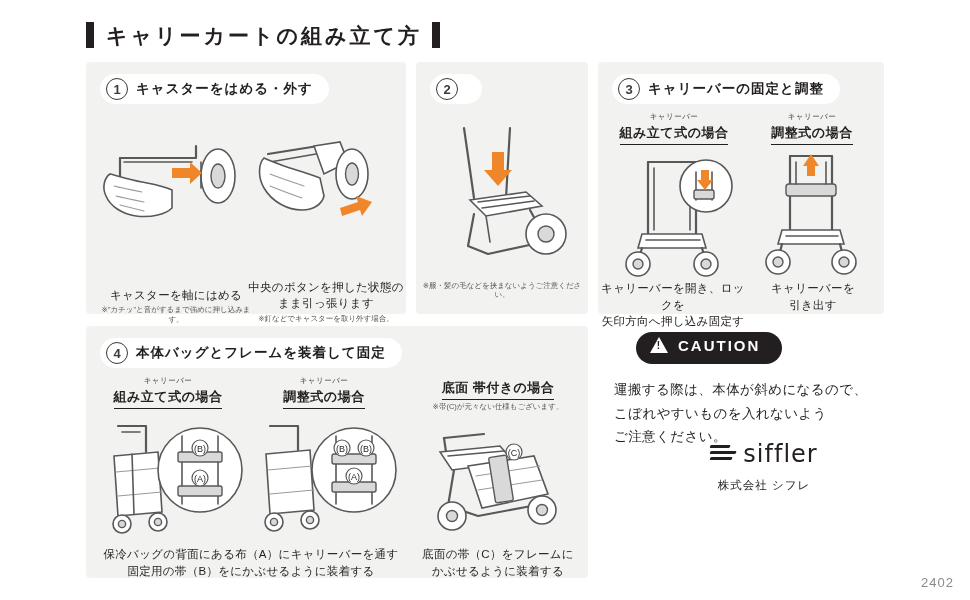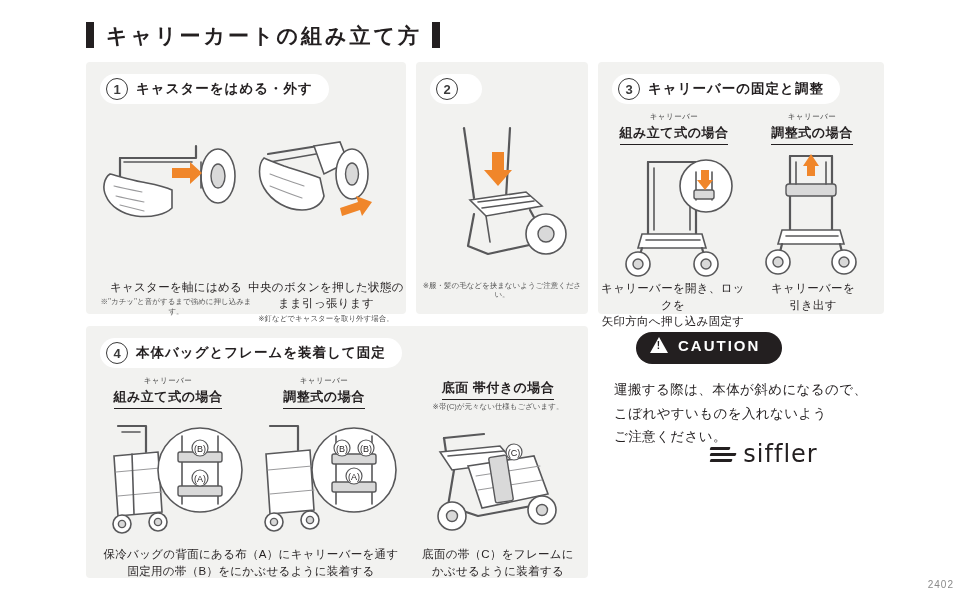--- a/index.html
+++ b/index.html
@@ -127,21 +127,21 @@
   .caution-text {
     position: absolute;
     font-size: 13.5px;
     line-height: 1.75;
     color: #231f20;
     letter-spacing: .4px;
   }
 
   
   .logo-wrap { position: absolute; text-align: center; }
-  .logo-row { display: flex; align-items: flex-end; justify-content: center; }
+  .logo-row { display: flex; align-items: center; justify-content: center; }
   .logo-mark {
     display: inline-block;
     width: 26px; height: 24px;
     margin-right: 7px;
     position: relative;
   }
   .logo-mark i {
     position: absolute; left: 0; display: block;
     height: 3.4px; background: #231f20; border-radius: 1px;
   }
@@ -153,21 +153,21 @@
     font-family: "DejaVu Sans", sans-serif;
   }
   .logo-sub {
     margin-top: 10px;
     font-size: 11.5px; color: #231f20; letter-spacing: 1px;
   }
 
   .doc-code {
     position: absolute;
     right: 16px; bottom: 10px;
-    font-size: 10px; color: #8a8a8a; letter-spacing: 1px;
+    font-size: 13px; color: #8a8a8a; letter-spacing: 1px;
   }
 
   svg { display: block; }
   .ln { fill: none; stroke: #58585a; stroke-width: 1.6; stroke-linecap: round; stroke-linejoin: round; }
   .ln-th { fill: none; stroke: #58585a; stroke-width: 2.2; stroke-linecap: round; stroke-linejoin: round; }
   .ln-lt { fill: none; stroke: #9a9a9c; stroke-width: 1.1; stroke-linecap: round; stroke-linejoin: round; }
   .fill-w { fill: #ffffff; stroke: #58585a; stroke-width: 1.6; }
   .fill-g { fill: #d9d9d9; stroke: #58585a; stroke-width: 1.4; }
   .arrow { fill: #f0862a; }
   .label-circ { fill: #ffffff; stroke: #58585a; stroke-width: 1.2; }
@@ -215,21 +215,21 @@
       <path class="ln-lt" d="M16 58 C26 62 38 66 50 70"></path>
       <path class="ln-lt" d="M16 70 C26 74 36 78 48 82"></path>
 
       <path class="fill-w" d="M60 30 L86 26 L94 46 L70 58 Z"></path>
       <ellipse class="fill-w" cx="98" cy="58" rx="16" ry="25"></ellipse>
       <ellipse class="fill-g" cx="98" cy="58" rx="6.5" ry="11"></ellipse>
 
       <path class="arrow" d="M86 92 L104 86 L102 80 L118 86 L108 100 L106 94 L88 100 Z"></path>
     </svg>
 
-    <div class="caption" style="left:10px; top:200px; width:160px; white-space:pre-line;font-family:Liberation Serif, serif;">
+    <div class="caption" style="left:10px; top:208px; width:160px; white-space:pre-line;">
       <span>キャスターを軸にはめる</span>
       <span class="note">※"カチッ"と音がするまで強めに押し込みます。</span>
     </div>
     <div class="caption" style="left:160px; top:200px; width:160px; white-space:pre-line;">
       <span>中央のボタンを押した状態の
 まま引っ張ります</span>
       <span class="note">※釘などでキャスターを取り外す場合。</span>
     </div>
   </div>
 
@@ -426,17 +426,18 @@
 
   <div class="logo-wrap" style="left:614px; top:440px; width:300px;">
     <div class="logo-row">
       <span class="logo-mark">
         <i></i>
           <i></i>
           <i></i>
       </span>
       <span class="logo-text">siffler</span>
     </div>
+    <div class="logo-sub">株式会社 シフレ</div>
   </div>
 
   <div class="doc-code">2402</div>
 
 </div>
 
 </body></html>

